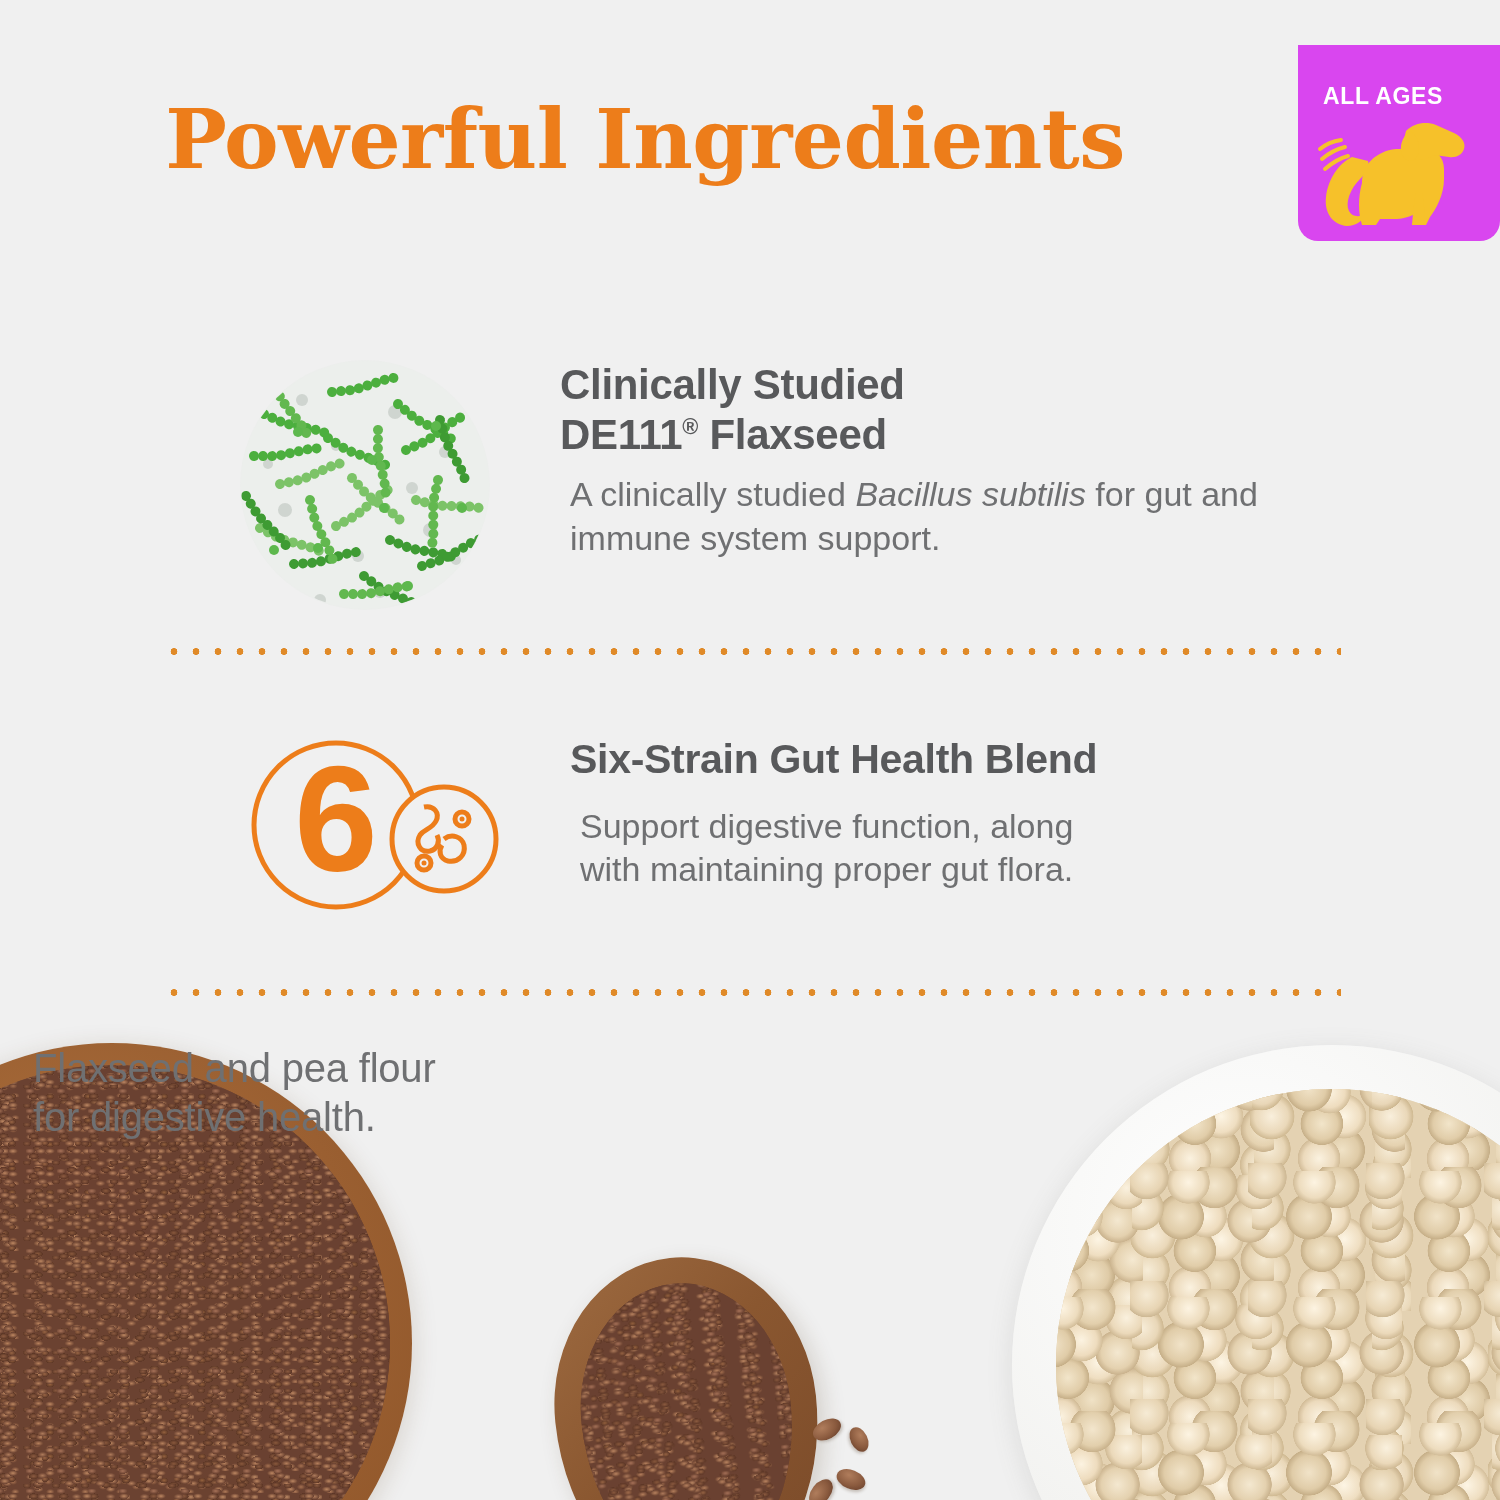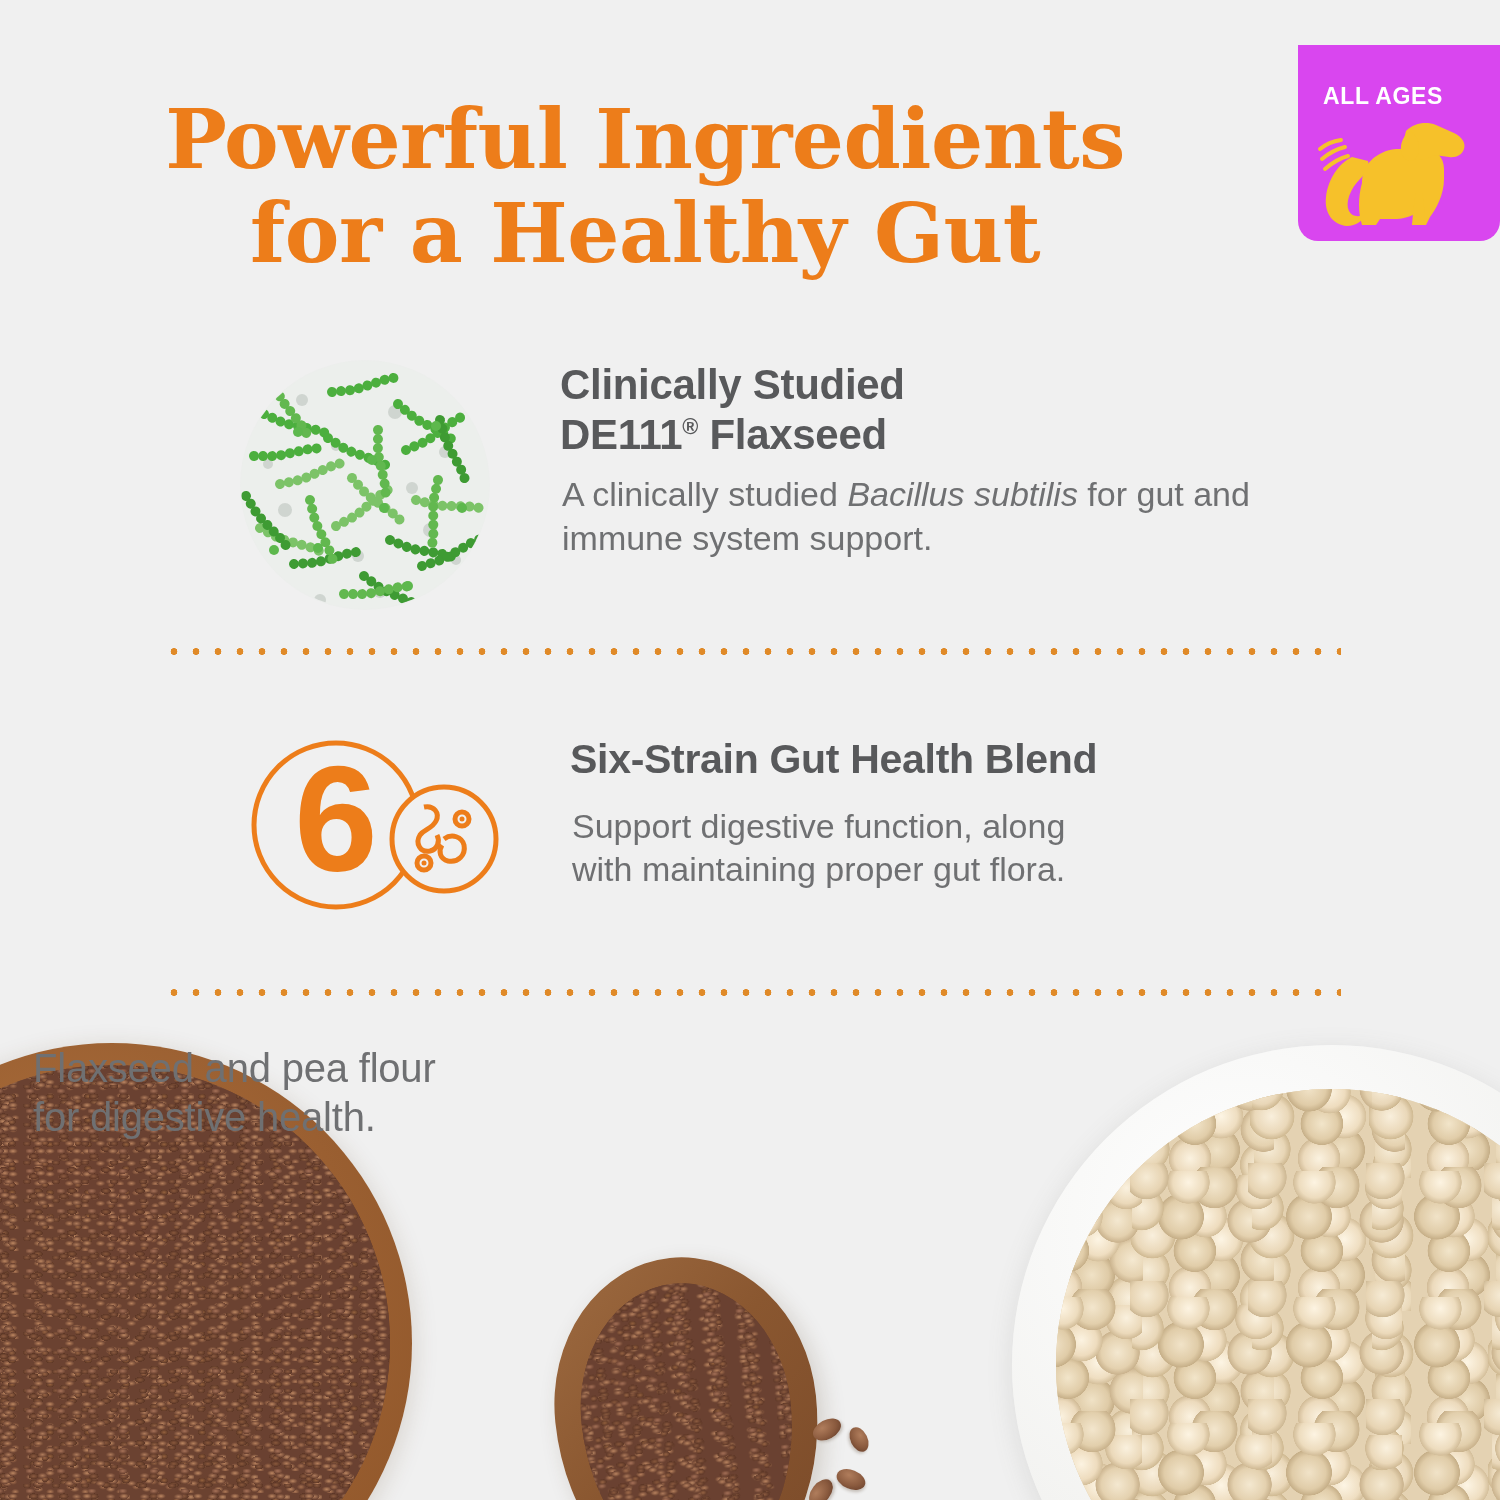--- a/index.html
+++ b/index.html
@@ -91,21 +91,21 @@
   }
   .f-title .sup {
     font-size: 0.52em;
     vertical-align: super;
     font-weight: bold;
   }
   .f-desc {
     color: #6F7072;
     font-size: 34px;
     line-height: 1.28;
-    margin: 2px;
+    margin: 10px;
   }
   .f-desc .ital { font-style: italic; }
 
   
   #feature-probiotic { top: 360px; left: 240px; width: 1080px; }
   #feature-probiotic .feature-icon { width: 250px; height: 250px; margin-right: 70px; }
 
   
   #feature-blend { top: 735px; left: 248px; width: 1080px; }
   #feature-blend .feature-icon { width: 260px; height: 180px; margin-right: 62px; }
@@ -350,21 +350,20 @@
         <path d="M104 18 C98 22 94 30 95 38 C96 44 100 48 105 48
                  C110 47 113 42 113 36 C113 28 110 21 104 18 Z"></path>
 
         <path d="M116 80 C118 90 119 100 118 112 L106 112 C107 100 108 90 110 80 Z"></path>
       </g>
     </svg>
   </div>
 
   <div class="headline">
     <span class="l1">Powerful Ingredients</span>
-    <span class="l2">for a Healthy Gut</span>
   </div>
 
   <div class="feature" id="feature-probiotic">
     <div class="feature-icon">
       <div class="microscope">
         <svg width="250" height="250" viewBox="0 0 250 250">
           <defs>
             <clipPath id="mclip">
                 <circle cx="125" cy="125" r="124"></circle>
               </clipPath>

